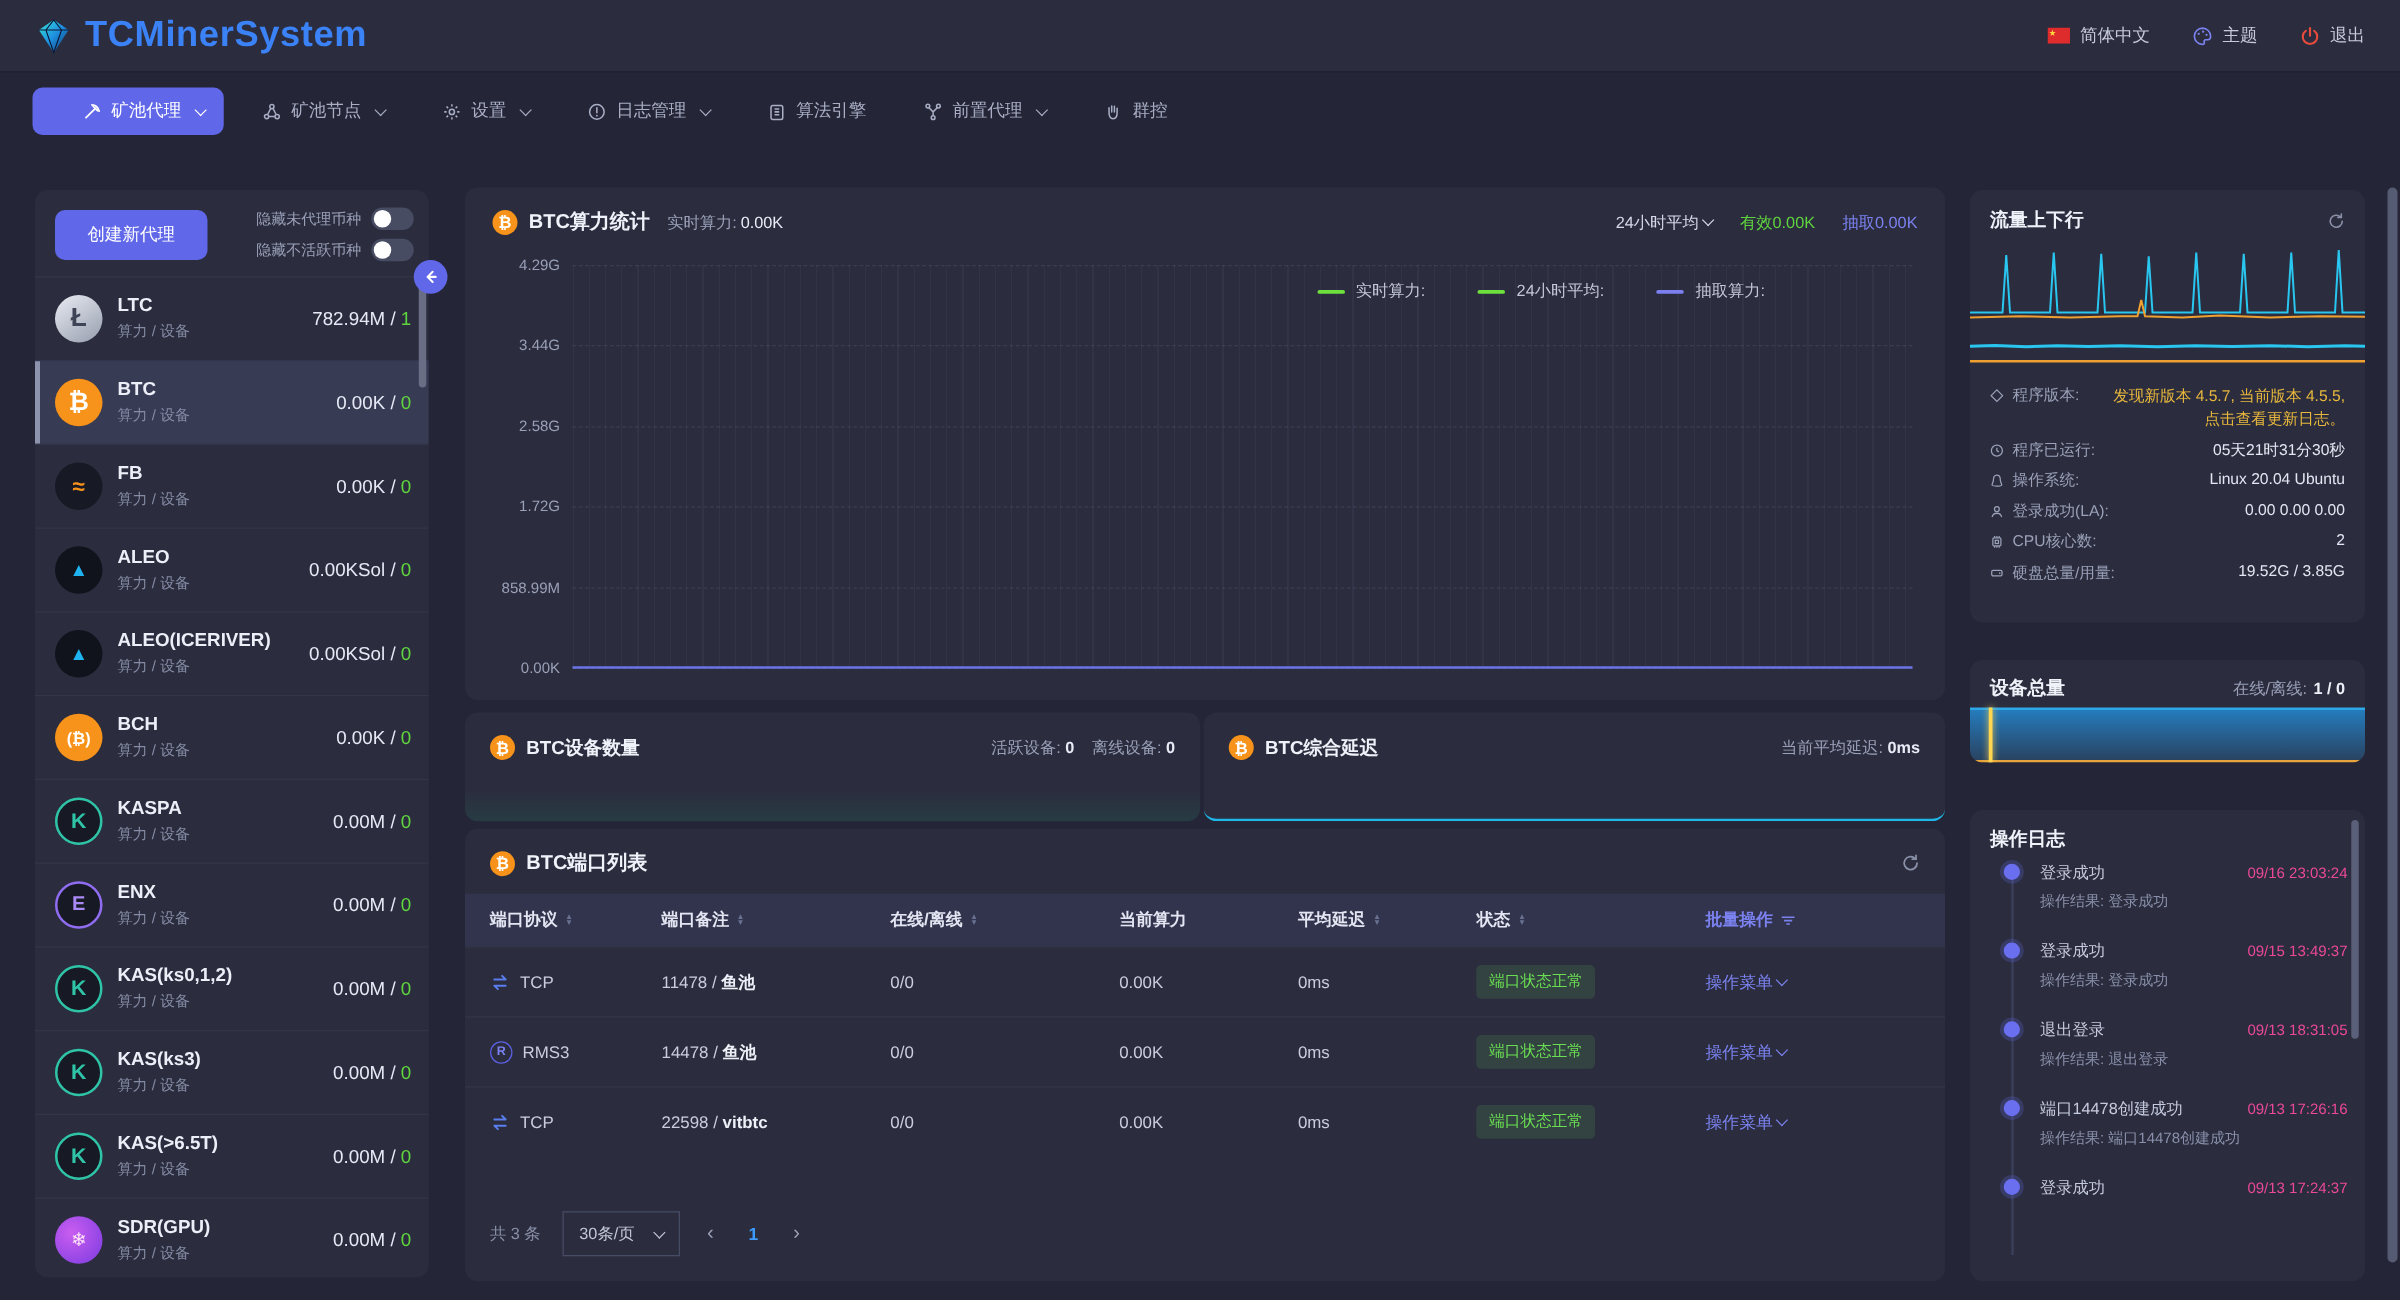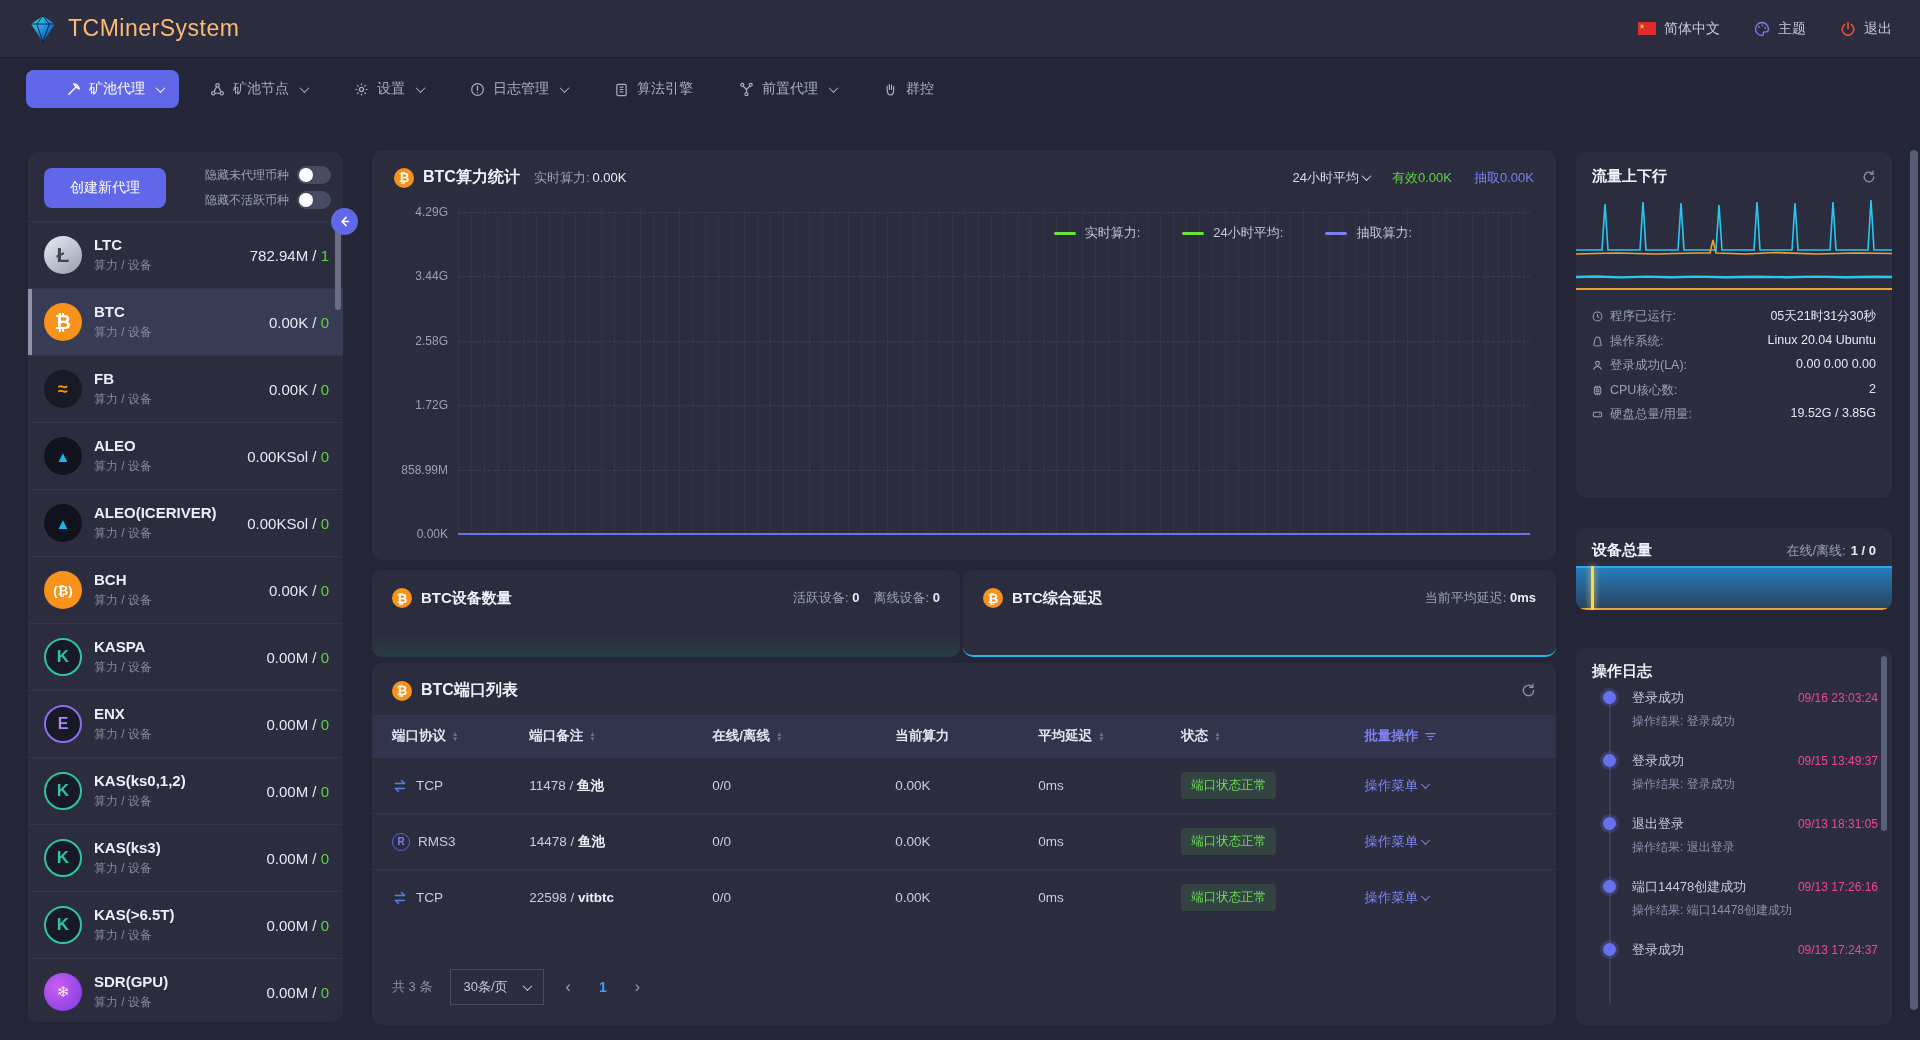--- a/index.html
+++ b/index.html
@@ -8,21 +8,21 @@
     background:#242637;color:#e6e9f5;
     font-family:"Liberation Sans","DejaVu Sans",sans-serif;font-size:14px;
   }
   .abs{position:absolute;}
   .panel{position:absolute;background:#2b2d3e;border-radius:10px;}
   b{font-weight:bold;}
   
   .hdr{position:absolute;top:0;left:0;right:0;height:58px;background:#2b2d3f;
        border-bottom:1px solid #1d1f2d;display:flex;align-items:center;padding:0 28px;box-sizing:border-box;}
   .logo-wrap{display:flex;align-items:center;gap:10px;}
-  .logo-title{font-size:23px;font-weight:normal;color:#fdba74;letter-spacing:.5px;}
+  .logo-title{font-size:29px;font-weight:bold;color:#3b82f6;letter-spacing:.5px;}
   .hdr-right{margin-left:auto;display:flex;align-items:center;gap:34px;}
   .hdr-item{display:flex;align-items:center;gap:8px;color:#c6cadb;font-size:14px;cursor:pointer;}
   
   .nav{position:absolute;top:70px;left:26px;display:flex;align-items:center;gap:16px;}
   .nav-item{display:flex;align-items:center;gap:8px;padding:10px 15px;border-radius:8px;
             color:#a9aec5;font-size:14px;cursor:pointer;}
   .nav-item.active{background:#6067e8;color:#fff;padding-left:40px;}
   .nicon{display:inline-flex;align-items:center;}
   .chv{width:6px;height:6px;border-right:1.5px solid currentColor;border-bottom:1.5px solid currentColor;
        display:inline-block;transform:rotate(45deg) translate(-1px,-1px);margin-left:4px;}
@@ -596,20 +596,31 @@
   </svg>
   <svg width="316" height="32" viewBox="0 0 316 32" preserveAspectRatio="none" style="width:100%;">
     <path d="M0 11 L20 10.5 L45 11.4 L70 10.6 L95 11.2 L120 10.6 L150 11.3 L180 10.7 L210 11.2 L240 10.6 L270 11.3 L300 10.7 L316 11" fill="none" stroke="#29c6f0" stroke-width="2.4"></path>
     <path d="M0 23 L316 23" fill="none" stroke="#f0a030" stroke-width="2"></path>
   </svg>
   <div class="sysinfo" id="sysinfo">
       <div class="si-row">
         <span class="si-label">
           <span>
             <svg width="11" height="11" viewBox="0 0 12 12" fill="none" stroke="currentColor" stroke-width="1.1">
+              <path d="M6 1l5 5-5 5-5-5z"></path>
+            </svg>
+          </span>
+          <span>程序版本:</span>
+        </span>
+        <span class="si-val warn">发现新版本 4.5.7, 当前版本 4.5.5,<br>点击查看更新日志。</span>
+      </div>
+      <div class="si-row">
+        <span class="si-label">
+          <span>
+            <svg width="11" height="11" viewBox="0 0 12 12" fill="none" stroke="currentColor" stroke-width="1.1">
               <circle cx="6" cy="6" r="4.8"></circle>
               <path d="M6 3.4V6l1.8 1.2"></path>
             </svg>
           </span>
           <span>程序已运行:</span>
         </span>
         <span class="si-val">05天21时31分30秒</span>
       </div>
       <div class="si-row">
         <span class="si-label">

